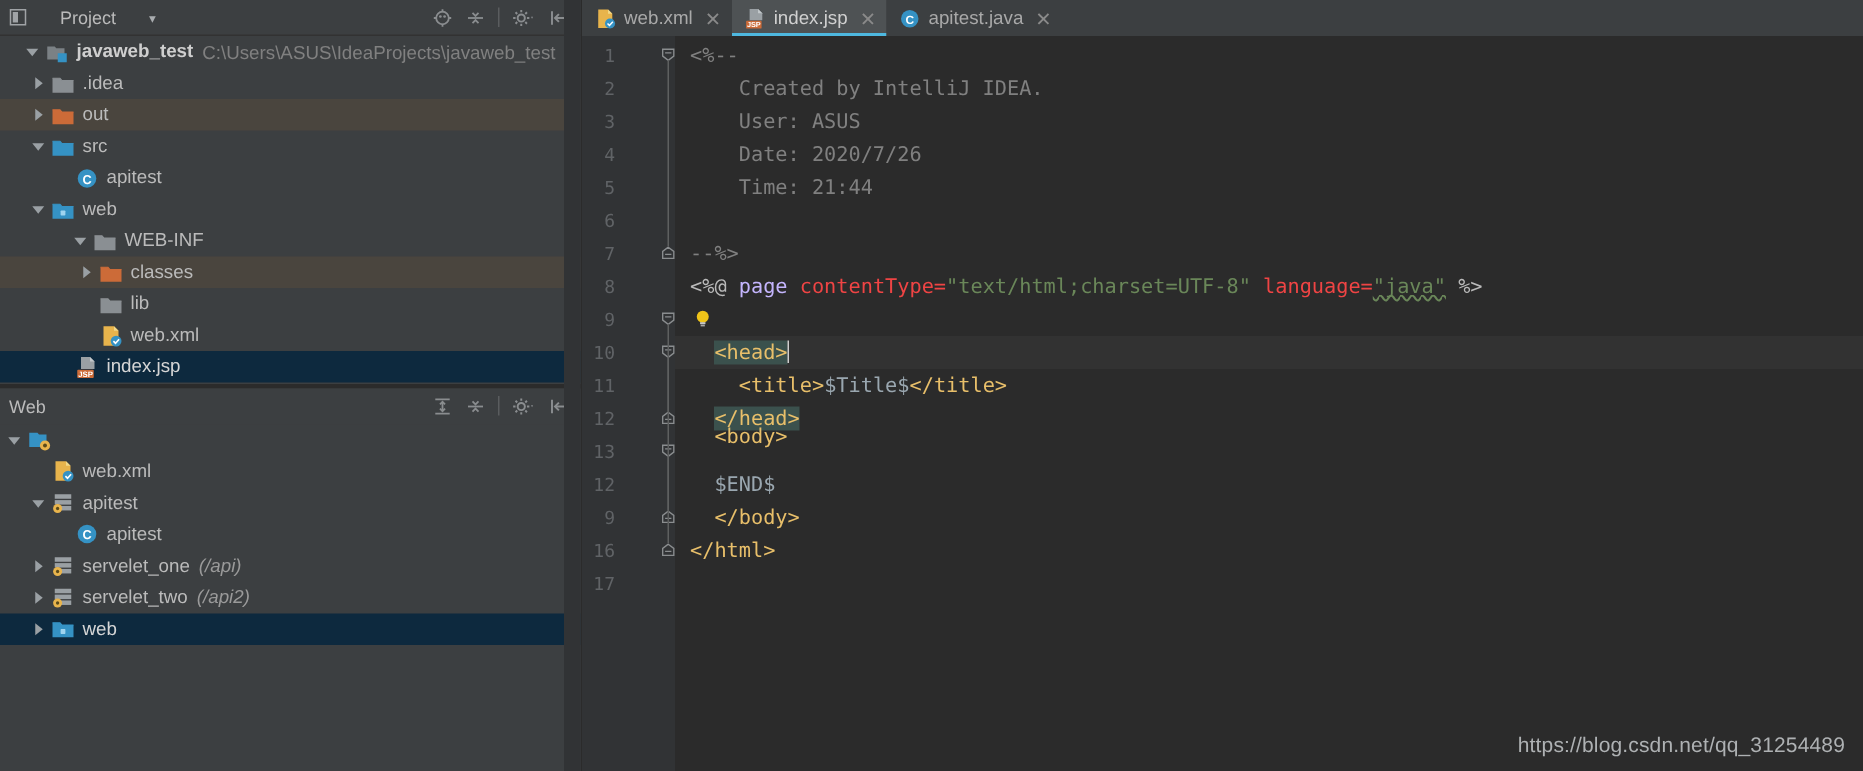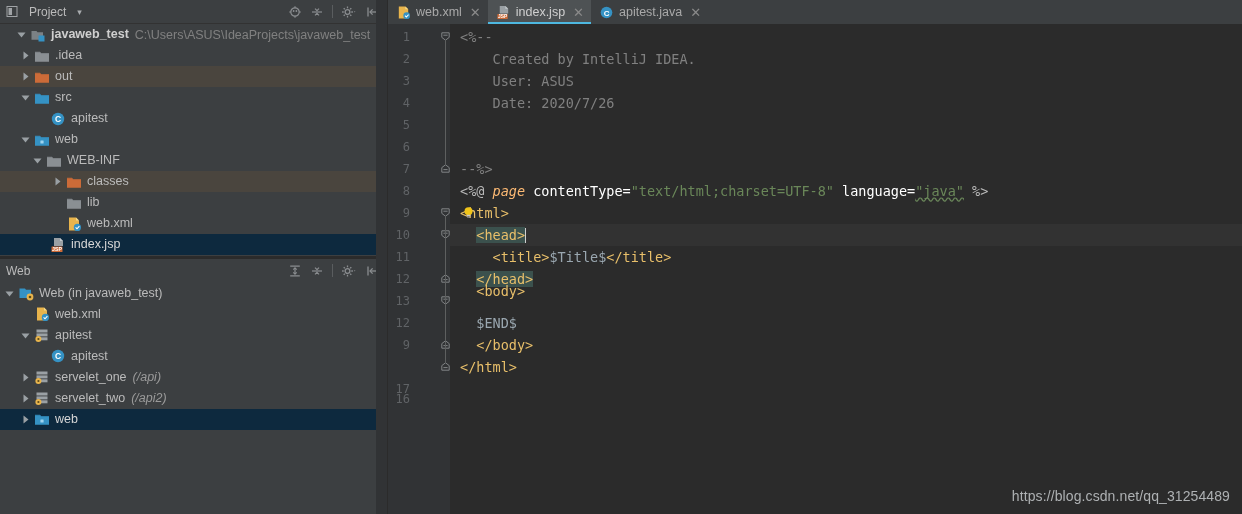--- a/index.html
+++ b/index.html
@@ -20,21 +20,21 @@
     padding: 0 4px 0 6px; background: #3c3f41; color: #b4b7ba;
     font-size: 12px; position: relative;
   }
   .panel-header.project-hdr { border-bottom: 1px solid #323232; }
   .panel-header .hdr-title { font-size: 12px; color: #bbbbbb; }
   .panel-header .hdr-spacer { flex: 1; }
   .hdr-icons { display: flex; align-items: center; gap: 8px; padding-right: 4px; }
   .hdr-icon { width: 14px; height: 14px; display: block; opacity: .78; cursor: pointer; }
   .hdr-sep { width: 1px; height: 13px; background: #5a5d5f; }
 
-  .proj-chip { display: flex; align-items: center; gap: 10px; }
+  .proj-chip { display: flex; align-items: center; gap: 21px; }
   .proj-dd { font-size: 9px; color: #a9acaf; margin-left: 1px; }
 
   
   .tree { flex: 1; overflow: hidden; background: #3c3f41; position: relative; }
   .tree.web-tree { background: #3c3f41; }
   .row {
     height: 21px; display: flex; align-items: center; white-space: nowrap;
     font-size: 12.5px; color: #bbbbbb; cursor: pointer; position: relative;
   }
   .row.hoverbg { background: #4a453e; }
@@ -77,23 +77,23 @@
   .fold-ico { position: absolute; left: 0; width: 9px; height: 9px; }
   .fold-line { position: absolute; left: 4px; width: 1px; background: #5e6060; }
 
   #code { flex: 1; position: relative; background: #2b2b2b; overflow: hidden;
           font-family: "DejaVu Sans Mono", monospace; font-size: 13.5px; }
   .cline { position: absolute; left: 0; right: 0; height: 22px; line-height: 22px;
            white-space: pre; padding-left: 10px; }
   .cline.current { background: #323232; }
   .tk-cmt { color: #808080; }
   .tk-tag { color: #e8bf6a; }
-  .tk-attr { color: #ffffff; }
+  .tk-attr { color: #ef4444; }
   .tk-str { color: #6a8759; }
-  .tk-kw { color: #fdba74; font-style: italic; }
+  .tk-kw { color: #c4b5fd; }
   .tk-plain { color: #a9b7c6; }
   .tk-tpl { color: #9aa7b0; }
   .tk-dir { color: #bababa; }
   .hl-match { background: #3b514d; }
   .squiggle { text-decoration: underline wavy #6a8759; text-decoration-skip-ink: none; }
   .caret { display:inline-block; width: 1px; height: 15px; background: #cfcfcf;
            vertical-align: -3px; }
   .bulb { position: absolute; width: 13px; height: 13px; }
 
   #watermark { position: absolute; right: 12px; bottom: 10px; font-size: 14px;
@@ -197,21 +197,21 @@
           <svg class="twisty" viewBox="0 0 11 11">
             <path d="M1.5 3.5h8l-4 5z" fill="#9aa0a4"></path>
           </svg>
           <svg viewBox="0 0 16 16" class="ico">
             <path d="M1 4.2h5l1.2 1.4H15v8.2H1z" fill="#3592c4"></path>
             <path d="M1 4.2h5l1.2 1.4H15" fill="none" stroke="#3592c4" stroke-width=".7"></path>
             <rect x="6.4" y="8.4" width="3.2" height="3.2" rx=".5" fill="#9fd4ef"></rect>
           </svg>
           <span class="lbl">web</span>
         </div>
-        <div class="row" style="padding-left: 32px;">
+        <div class="row" style="padding-left: 48px;">
           <svg class="twisty" viewBox="0 0 11 11">
             <path d="M1.5 3.5h8l-4 5z" fill="#9aa0a4"></path>
           </svg>
           <svg viewBox="0 0 16 16" class="ico">
             <path d="M1 4.2h5l1.2 1.4H15v8.2H1z" fill="#8a8f93"></path>
             <path d="M1 4.2h5l1.2 1.4H15" fill="none" stroke="#8a8f93" stroke-width=".7"></path>
           </svg>
           <span class="lbl">WEB-INF</span>
         </div>
         <div class="row hoverbg" style="padding-left: 52px;">
@@ -291,21 +291,20 @@
     <div class="tree web-tree" id="web-tree">
         <div class="row" style="padding-left: 4px;">
           <svg class="twisty" viewBox="0 0 11 11">
             <path d="M1.5 3.5h8l-4 5z" fill="#9aa0a4"></path>
           </svg>
           <svg viewBox="0 0 16 16" class="ico">
             <path d="M1.5 3.5h5.5l1 1.2H13v8.3H1.5z" fill="#3592c4"></path>
             <circle cx="12" cy="12" r="3.4" fill="#e8b44c"></circle>
             <circle cx="12" cy="12" r="1.3" fill="#5a4a1a"></circle>
           </svg>
-          <span class="lbl">Web (in javaweb_test)</span>
         </div>
         <div class="row" style="padding-left: 20px;">
           <svg class="twisty blank" viewBox="0 0 11 11"></svg>
           <svg viewBox="0 0 16 16" class="ico">
             <path d="M3 1.5h7l3 3v10H3z" fill="#e8b44c"></path>
             <path d="M10 1.5l3 3h-3z" fill="#f2d98a"></path>
             <circle cx="11.4" cy="11.4" r="3.6" fill="#3592c4"></circle>
             <path d="M9.6 11.4l1.4 1.4 2.4-2.6" fill="none" stroke="#fff" stroke-width="1.1"></path>
           </svg>
           <span class="lbl">web.xml</span>
@@ -454,31 +453,31 @@
           <div class="lnum" style="top: 112px;">6</div>
           <div class="lnum" style="top: 134px;">7</div>
           <div class="lnum" style="top: 156px;">8</div>
           <div class="lnum" style="top: 178px;">9</div>
           <div class="lnum" style="top: 200px;">10</div>
           <div class="lnum" style="top: 222px;">11</div>
           <div class="lnum" style="top: 244px;">12</div>
           <div class="lnum" style="top: 266px; margin-left: 43px;">13</div>
           <div class="lnum" style="top: 288px;">12</div>
           <div class="lnum" style="top: 310px;">9</div>
-          <div class="lnum" style="top: 332px; margin-top: 32px;">16</div>
+          <div class="lnum" style="top: 332px;">16</div>
           <div class="lnum" style="top: 354px;">17</div>
         </div>
       <div id="code">
           <div class="cline" style="top: 2px;"><span class="tk-cmt">&lt;%--</span></div>
           <div class="cline" style="top: 24px;"><span class="tk-cmt">    Created by IntelliJ IDEA.</span></div>
           <div class="cline" style="top: 46px;"><span class="tk-cmt">    User: ASUS</span></div>
           <div class="cline" style="top: 68px;"><span class="tk-cmt">    Date: 2020/7/26</span></div>
+          <div class="cline" style="top: 90px;"><span class="tk-cmt">    Time: 21:44</span></div>
           <div class="cline" style="top: 134px;"><span class="tk-cmt">--%&gt;</span></div>
           <div class="cline" style="top: 156px;"><span class="tk-dir">&lt;%@ </span><span class="tk-kw">page</span><span class="tk-attr"> contentType=</span><span class="tk-str">"text/html;charset=UTF-8"</span><span class="tk-attr"> language=</span><span class="tk-str squiggle">"java"</span><span class="tk-dir"> %&gt;</span></div>
-          <div class="cline" style="top: 178px;"><span class="tk-tag">&lt;html&gt;</span></div>
           <div class="cline current" style="top: 200px;"><span class="tk-plain">  </span><span class="tk-tag hl-match">&lt;head&gt;</span><span class="caret"></span></div>
           <div class="cline" style="top: 222px;"><span class="tk-plain">    </span><span class="tk-tag">&lt;title&gt;</span><span class="tk-tpl">$Title$</span><span class="tk-tag">&lt;/title&gt;</span></div>
           <div class="cline" style="top: 244px;"><span class="tk-plain">  </span><span class="tk-tag hl-match">&lt;/head&gt;</span></div>
           <div class="cline" style="top: 256px;"><span class="tk-plain">  </span><span class="tk-tag">&lt;body&gt;</span></div>
           <div class="cline" style="top: 288px;"><span class="tk-plain">  </span><span class="tk-tpl">$END$</span></div>
           <div class="cline" style="top: 310px;"><span class="tk-plain">  </span><span class="tk-tag">&lt;/body&gt;</span></div>
           <div class="cline" style="top: 332px;"><span class="tk-tag">&lt;/html&gt;</span></div>
           <div class="cline" style="top: 354px;"></div>
           <svg class="bulb" viewBox="0 0 13 13" style="left: 12px; top: 182px;">
             <circle cx="6.5" cy="5.2" r="4" fill="#f0c419"></circle>

